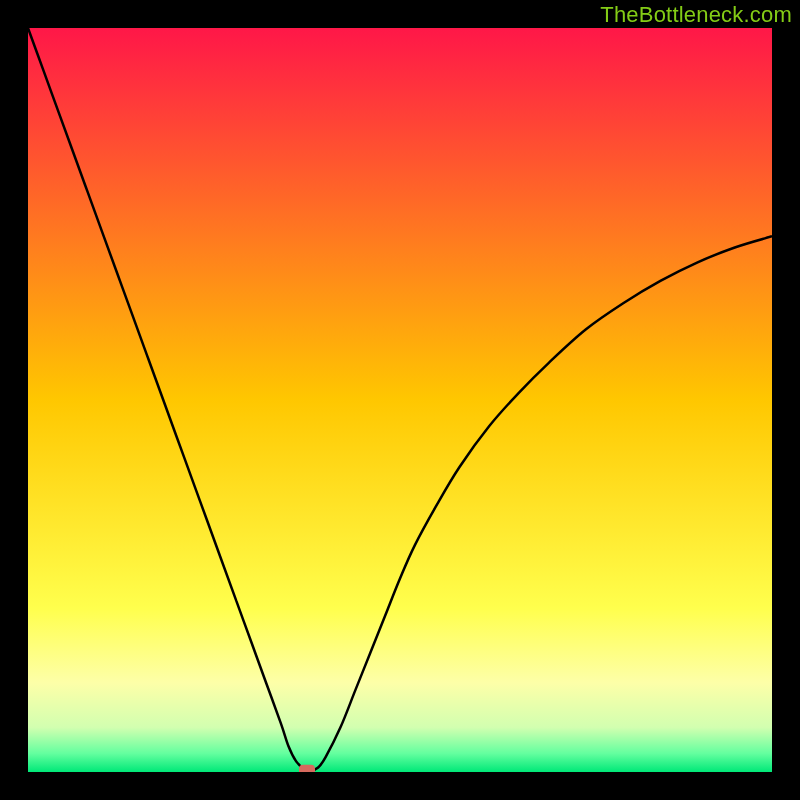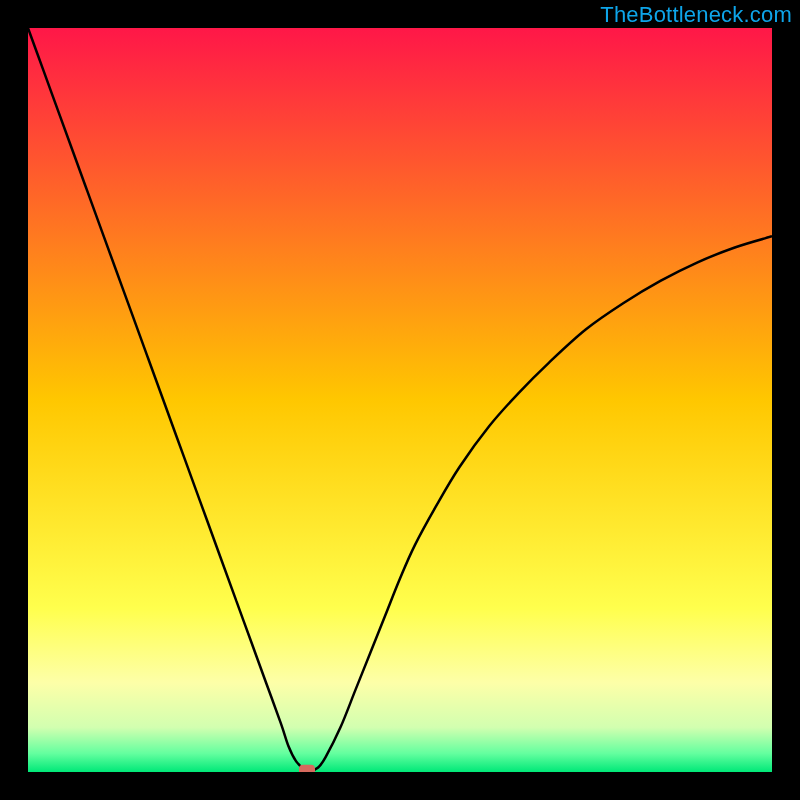--- a/index.html
+++ b/index.html
@@ -16,21 +16,21 @@
     top: 0;
     left: 0;
     width: 800px;
     height: 800px;
     background: #000;
   }
   .watermark {
     position: absolute;
     top: 2px;
     right: 8px;
-    color: #0ea5e9;
+    color: #84cc16;
     font-size: 22px;
     font-weight: 500;
     letter-spacing: 0.2px;
     user-select: none;
   }
   svg.plot {
     position: absolute;
     top: 28px;
     left: 28px;
   }

